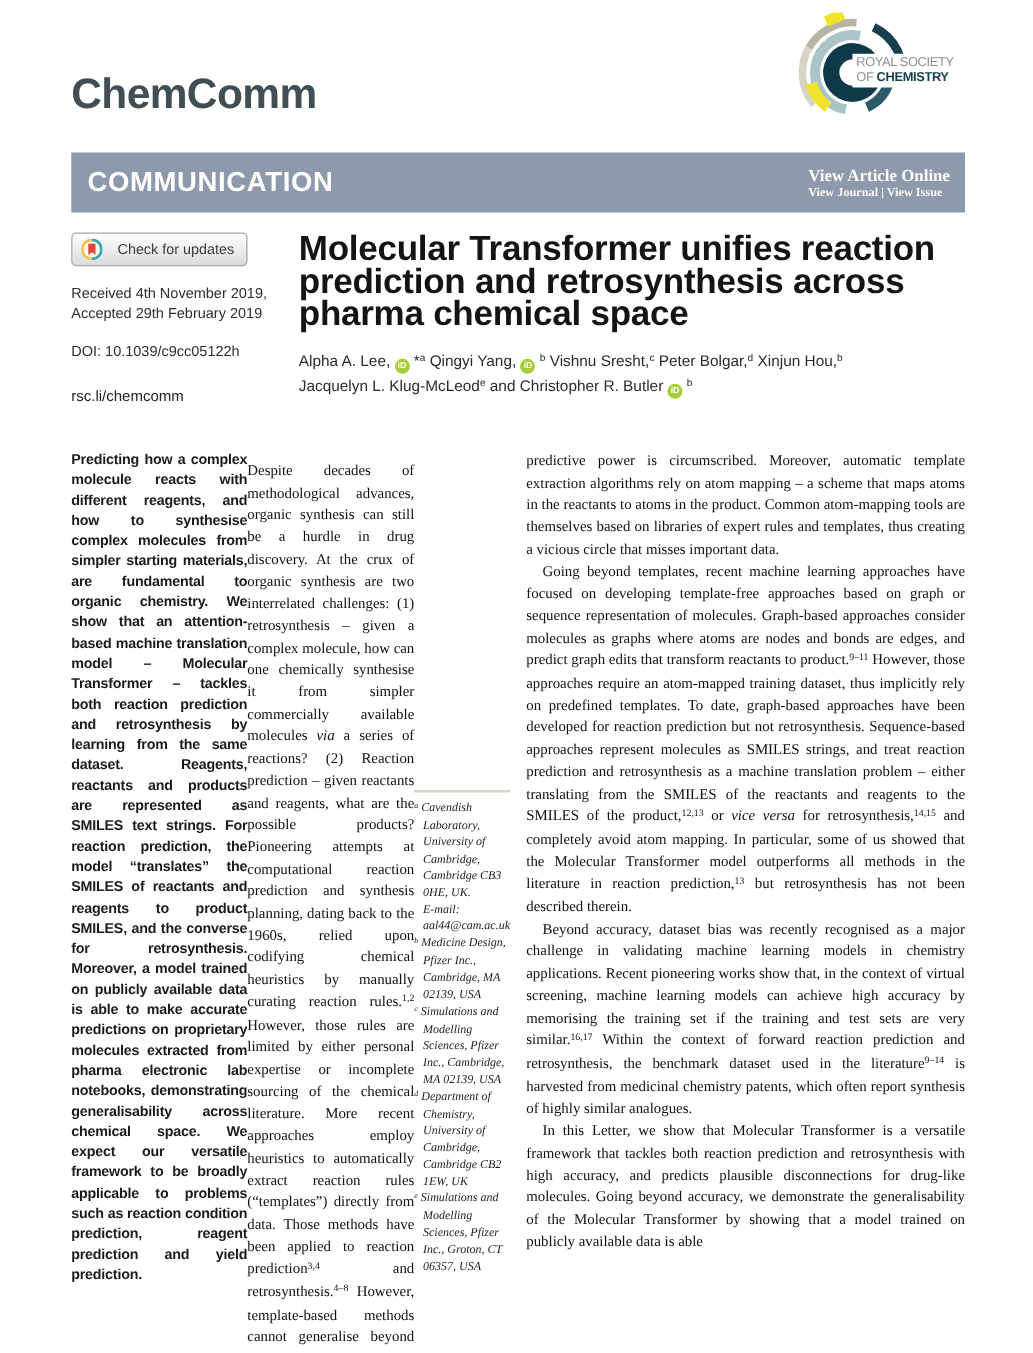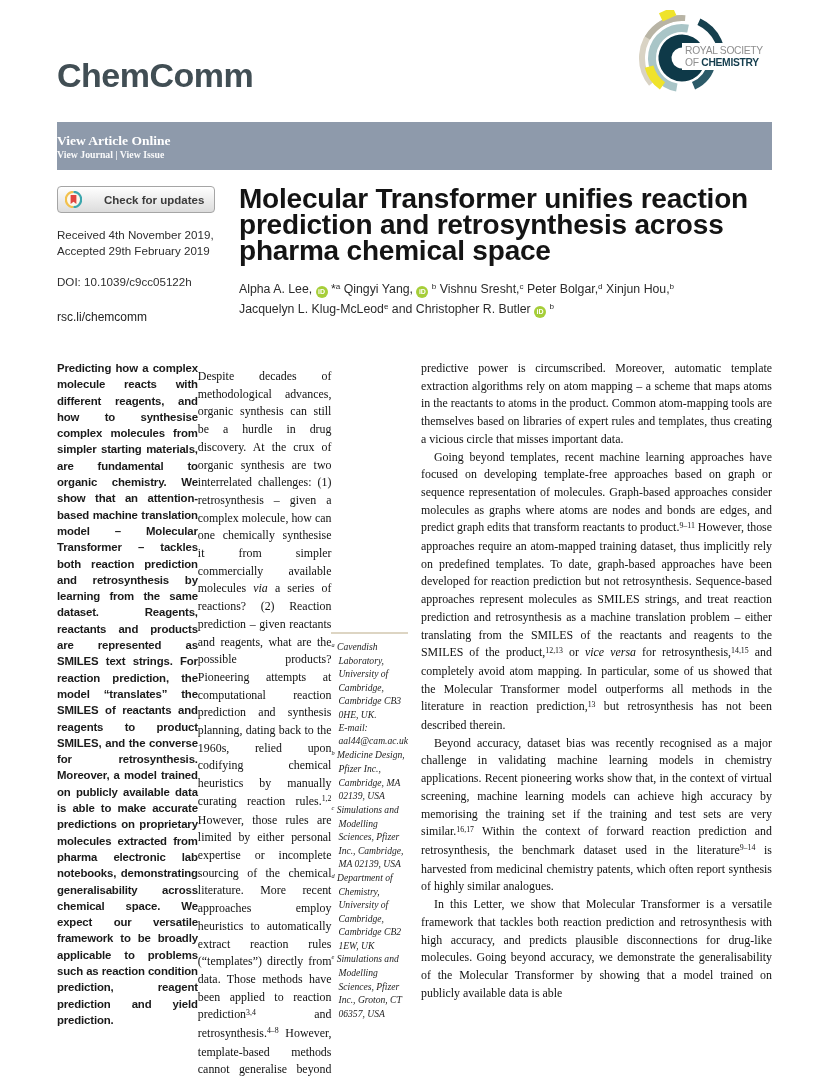--- a/index.html
+++ b/index.html
@@ -20,23 +20,23 @@
             background:var(--banner,#8e9aab); display:flex; align-items:center; justify-content:space-between; }
   .banner-label { padding-left:13px; color:#fff; font-weight:bold; font-size:22px; letter-spacing:0.5px; }
   .banner-right { padding-right:12px; color:#fff;font-family:Liberation Serif, serif; }
   .vao { font-size:13.5px; font-weight:bold; }
   .vji { font-size:9.8px; font-weight:bold; opacity:0.95; }
 
   #article-head { position:absolute; left:57px; top:186px; width:715px; display:flex; }
   .head-left { width:170px; flex:none; }
   .head-right { flex:1; padding-left:12px; }
 
-  .check-btn { display:inline-flex; align-items:center; gap:22px; padding:4px 10px 4px 7px;
+  .check-btn { display:inline-flex; align-items:center; gap:12px; padding:4px 10px 4px 7px;
                border:1px solid #a5a5a5; border-radius:4px;
-               background:linear-gradient(#ffffff,#dcdcdc); font-size:11.5px; color:#3c3c3c; cursor:pointer;font-weight:bold; }
+               background:linear-gradient(#ffffff,#dcdcdc); font-size:11.5px; color:#3c3c3c; cursor:pointer; }
   .meta { margin-top:14px; font-size:11.6px; line-height:15.5px; color:#2e2e2e; }
   .cite { margin-top:21px; }
   .doi  { margin-top:16px; }
   .rsclink { margin-top:20px; font-weight:normal; font-size:12px; color:#222; }
 
   .title { font-size:28px; font-weight:bold; color:#141414; line-height:26px; letter-spacing:-0.2px; }
   .authors { margin-top:16px; font-size:12.3px; color:#2b2b2b; line-height:19px; }
 
   .orcid { display:inline-block; width:12px; height:12px; border-radius:50%;
            background:var(--orcid,#a6ce39); color:#fff; font-size:7px; font-weight:bold;
@@ -85,20 +85,21 @@
     </svg>
     <div class="logo-text">
       <div><span>ROYAL SOCIETY</span></div>
       <div><span>OF </span><span class="chem">CHEMISTRY</span></div>
     </div>
   </div>
 
   <div id="wordmark">ChemComm</div>
 
   <div id="banner">
+    <div class="banner-label">COMMUNICATION</div>
     <div class="banner-right">
       <div class="vao">View Article Online</div>
       <div class="vji">View Journal | View Issue</div>
     </div>
   </div>
 
   <div id="article-head">
     <div class="head-left">
       <div class="check-btn">
         <svg width="17" height="17" viewBox="0 0 20 20">

